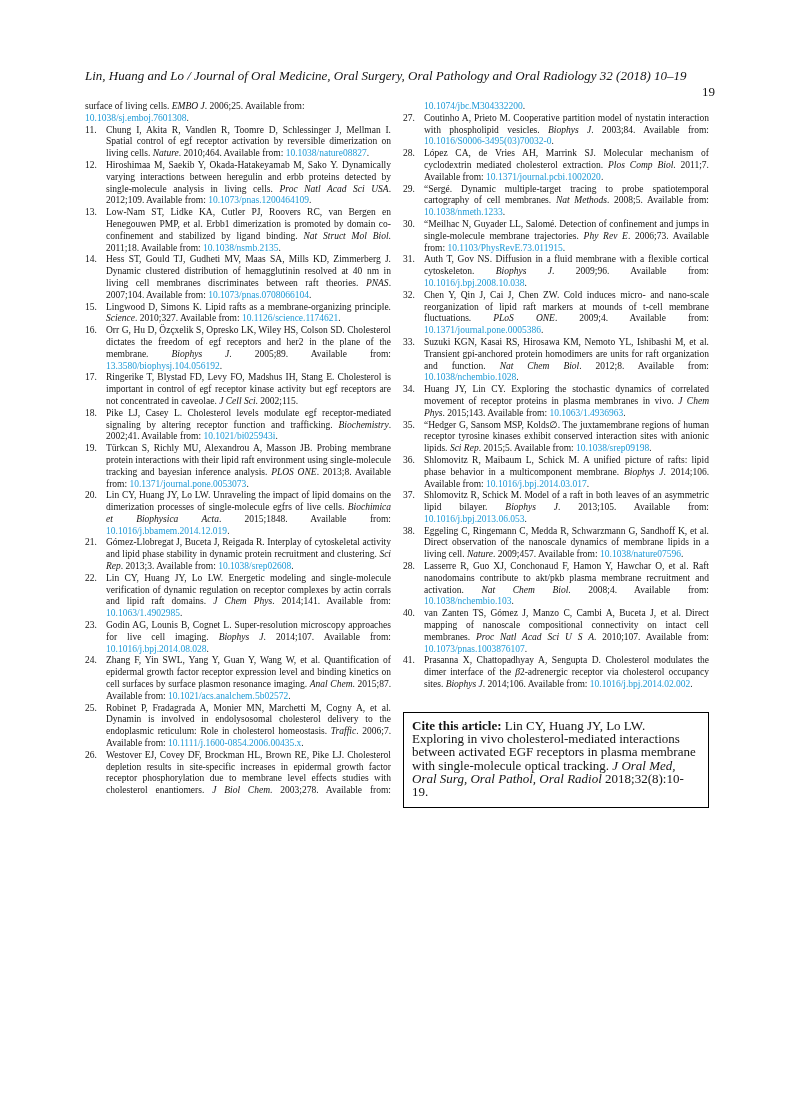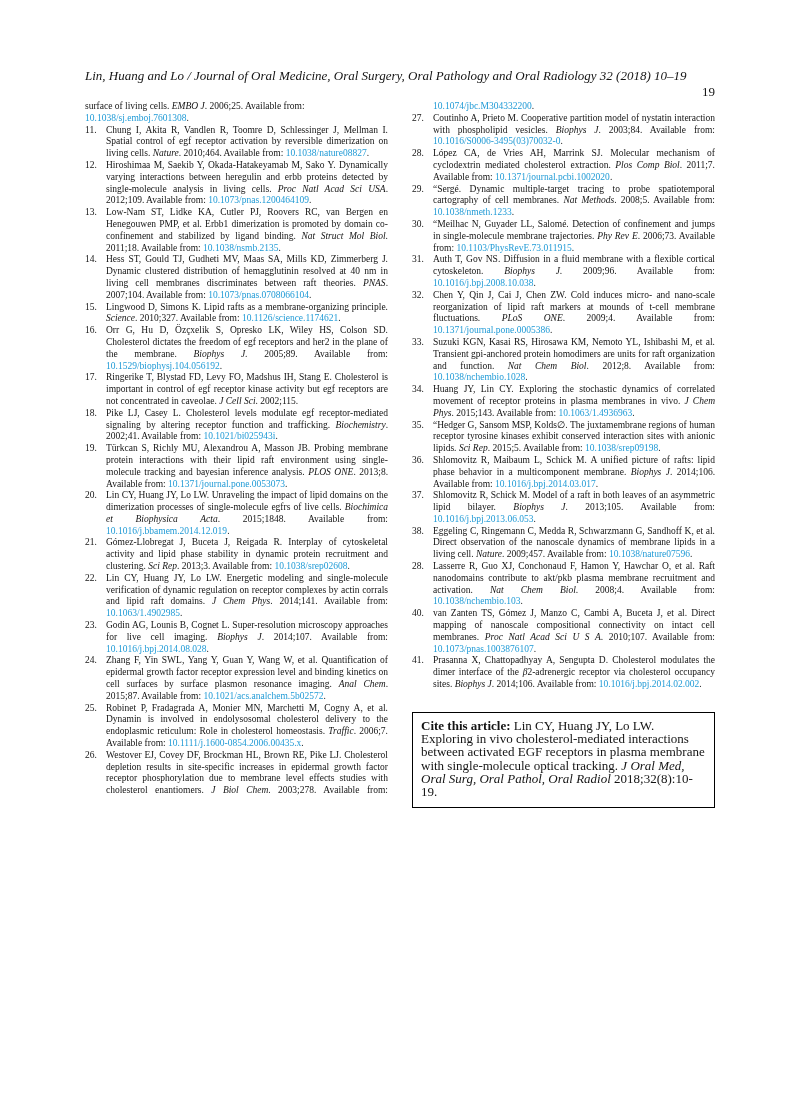--- a/index.html
+++ b/index.html
@@ -26,21 +26,21 @@
     right: 0;
     top: 16px;
     font-style: normal;
   }
   .columns {
     position: absolute;
     top: 101px;
     left: 85px;
     width: 630px;
     display: flex;
-    gap: 24px;
+    gap: 12px;
   }
   .col { width: 306px; }
   .ref-item {
     display: flex;
     font-size: 9.5px;
     line-height: 11.8px;
   }
   .ref-num {
     flex: none;
     width: 21px;
@@ -97,21 +97,21 @@
         <div class="ref-item">
           <span class="ref-num">14.</span>
           <span class="ref-body">Hess ST, Gould TJ, Gudheti MV, Maas SA, Mills KD, Zimmerberg J. Dynamic clustered distribution of hemagglutinin resolved at 40 nm in living cell membranes discriminates between raft theories. <i>PNAS</i>. 2007;104. Available from: <a class="doi-link">10.1073/pnas.0708066104</a>.</span>
         </div>
         <div class="ref-item">
           <span class="ref-num">15.</span>
           <span class="ref-body">Lingwood D, Simons K. Lipid rafts as a membrane-organizing principle. <i>Science</i>. 2010;327. Available from: <a class="doi-link">10.1126/science.1174621</a>.</span>
         </div>
         <div class="ref-item">
           <span class="ref-num">16.</span>
-          <span class="ref-body">Orr G, Hu D, Özçxelik S, Opresko LK, Wiley HS, Colson SD. Cholesterol dictates the freedom of egf receptors and her2 in the plane of the membrane. <i>Biophys J</i>. 2005;89. Available from: <a class="doi-link">10.1529/biophysj.104.056192</a>.</span>
+          <span class="ref-body">Orr G, Hu D, Özçxelik S, Opresko LK, Wiley HS, Colson SD. Cholesterol dictates the freedom of egf receptors and her2 in the plane of the membrane. <i>Biophys J</i>. 2005;89. Available from: <a class="doi-link">13.3580/biophysj.104.056192</a>.</span>
         </div>
         <div class="ref-item">
           <span class="ref-num">17.</span>
           <span class="ref-body">Ringerike T, Blystad FD, Levy FO, Madshus IH, Stang E. Cholesterol is important in control of egf receptor kinase activity but egf receptors are not concentrated in caveolae. <i>J Cell Sci</i>. 2002;115.</span>
         </div>
         <div class="ref-item">
           <span class="ref-num">18.</span>
           <span class="ref-body">Pike LJ, Casey L. Cholesterol levels modulate egf receptor-mediated signaling by altering receptor function and trafficking. <i>Biochemistry</i>. 2002;41. Available from: <a class="doi-link">10.1021/bi025943i</a>.</span>
         </div>
         <div class="ref-item">

